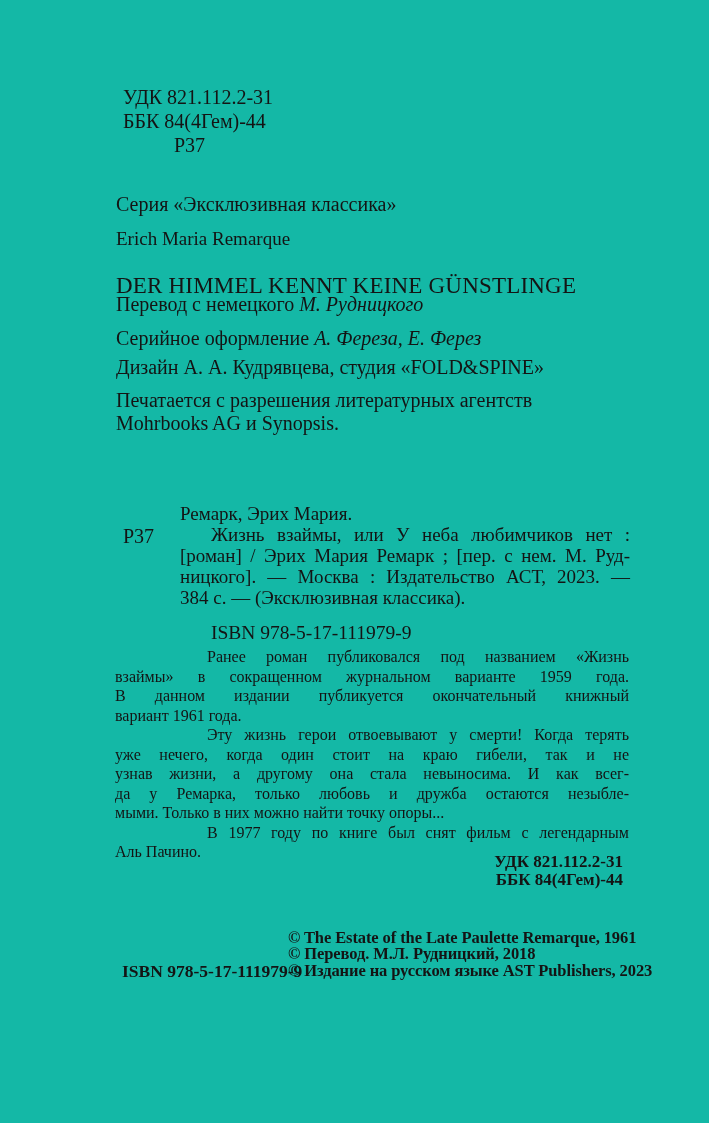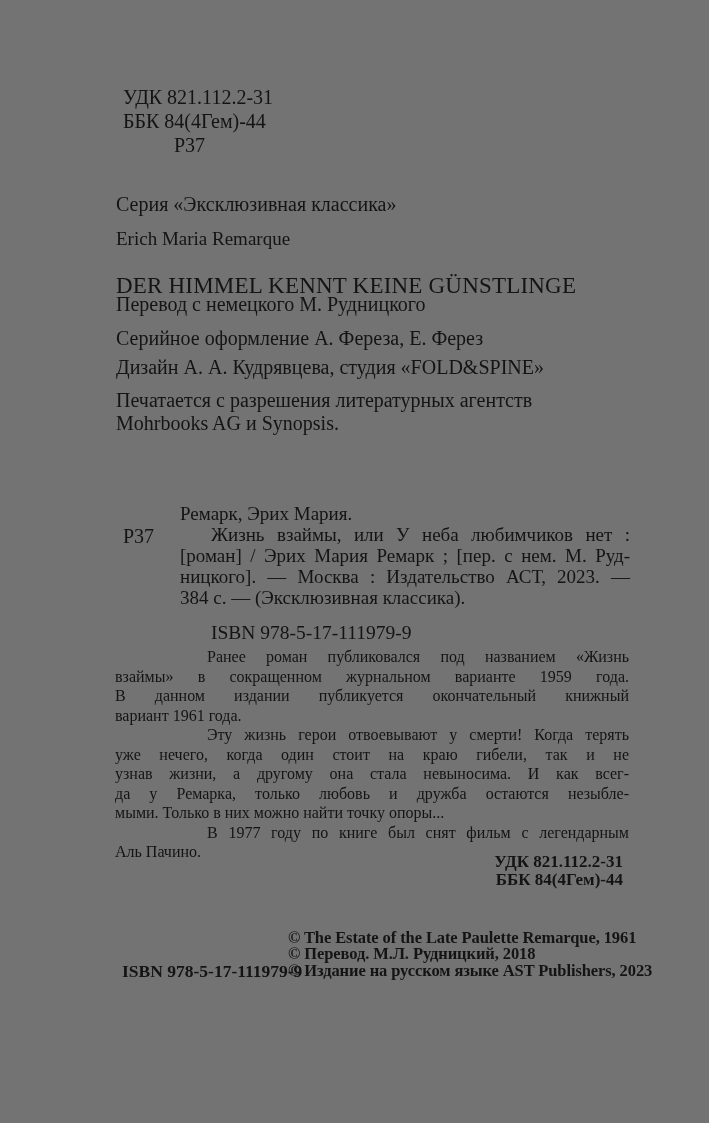--- a/index.html
+++ b/index.html
@@ -1,33 +1,33 @@
 <!DOCTYPE html>
 <html><head>
 <meta charset="utf-8">
 <style>
   html,body{margin:0;padding:0;background:#9e9e9e;}
   .page{
-    position:relative;width:709px;height:1123px;margin:0 auto;background:#737373;
+    position:relative;width:709px;height:1123px;margin:0 auto;background:#14b8a6;
     font-family:"Liberation Serif","DejaVu Serif",serif;color:#141414;overflow:hidden;
   }
   .abs{position:absolute;}
   
   .top-meta{left:123px;top:85px;font-size:20px;line-height:24px;}
   .top-meta .code{padding-left:51px;}
   
   .col{left:116px;width:512px;text-align:left;}
   .series{top:193px;font-size:20px;}
   .latin-author{top:228px;font-size:19px;}
   .orig-title{top:252px;font-size:23px;letter-spacing:.2px;margin-top:21px;}
   .transl{top:293px;font-size:20px;}
   .ser-design{top:327px;font-size:20px;}
   .cov-design{top:356px;font-size:20px;}
   .permission{top:389px;font-size:20px;line-height:23px;}
-  .ital{}
+  .ital{font-style:italic;}
   
   .catalog{left:180px;top:503px;width:450px;font-size:19px;line-height:21px;}
   .catalog .author{font-weight:normal;}
   .catalog .first{padding-left:31px;}
   .just{text-align:justify;text-align-last:justify;}
   .cat-code{left:123px;top:525px;font-size:20px;}
   .isbn-mid{left:211px;top:622px;font-size:19.5px;}
   
   .annotation{left:115px;top:647px;width:514px;font-size:16px;line-height:19.5px;}
   .annotation .first{padding-left:92px;}

